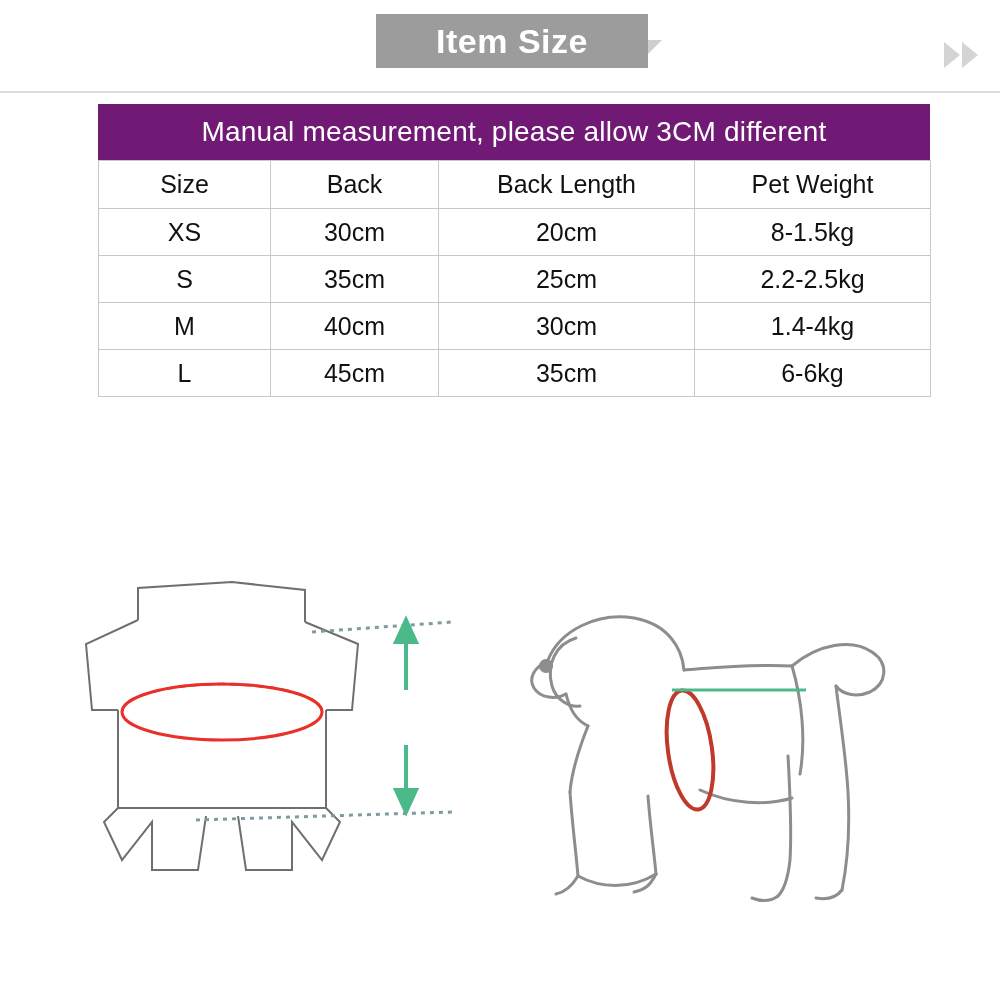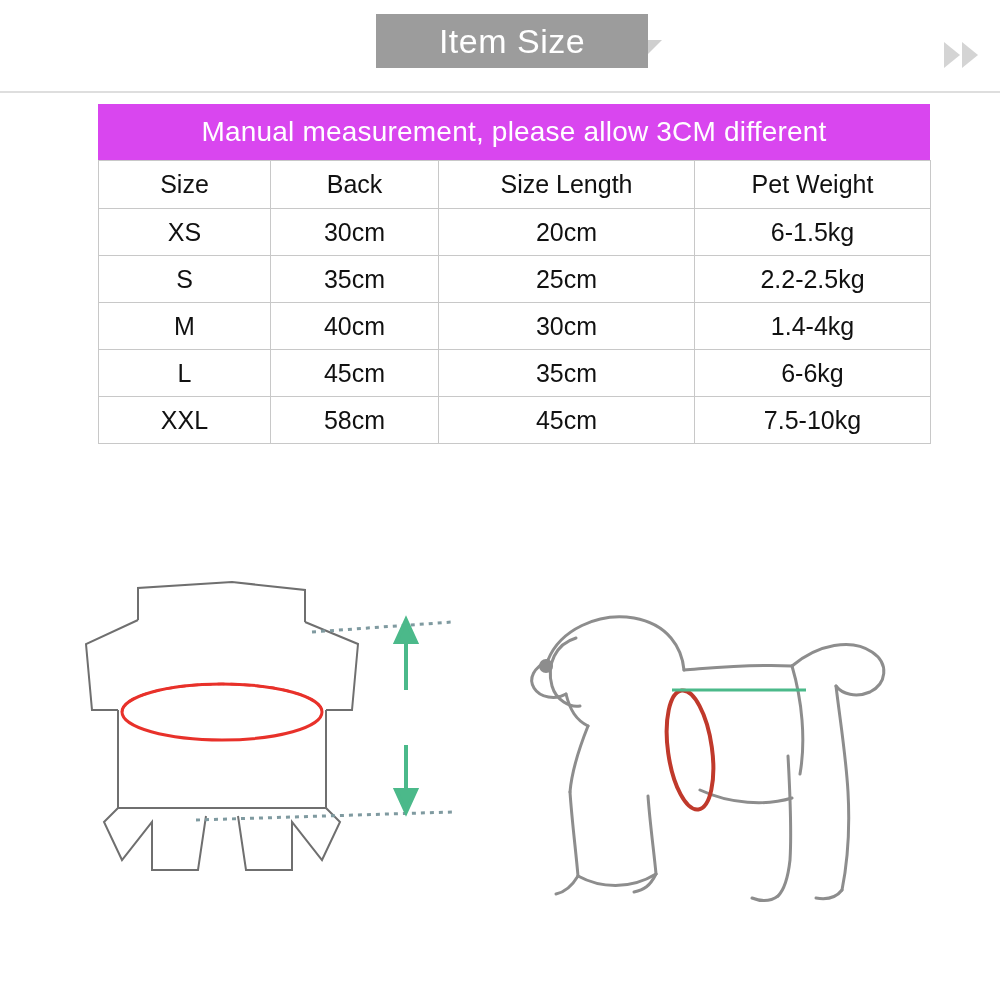--- a/index.html
+++ b/index.html
@@ -15,20 +15,21 @@
     position: relative;
   }
 
   
   .header {
     position: absolute;
     left: 0;
     top: 0;
     width: 1000px;
     height: 92px;
+    font-weight: bold;
   }
   .header-tab {
     position: absolute;
     left: 376px;
     top: 14px;
     width: 272px;
     height: 54px;
     background: #9c9c9c;
     display: flex;
     align-items: center;
@@ -73,21 +74,21 @@
 
   
   .size-table-wrap {
     position: absolute;
     left: 98px;
     top: 104px;
     width: 832px;
   }
   .table-banner {
     height: 56px;
-    background: #d946ef;
+    background: #701a75;
     color: #ffffff;
     font-size: 28px;
     display: flex;
     align-items: center;
     justify-content: center;
     letter-spacing: 0.2px;
   }
   table.size-table {
     border-collapse: collapse;
     width: 832px;
@@ -152,54 +153,48 @@
     <colgroup>
       <col class="c1">
         <col class="c2">
         <col class="c3">
         <col class="c4">
     </colgroup>
     <thead>
       <tr>
         <th>Size</th>
         <th>Back</th>
-        <th>Size Length</th>
+        <th>Back Length</th>
         <th>Pet Weight</th>
       </tr>
     </thead>
     <tbody>
       <tr>
         <td>XS</td>
         <td>30cm</td>
         <td>20cm</td>
-        <td>6-1.5kg</td>
+        <td>8-1.5kg</td>
       </tr>
       <tr>
         <td>S</td>
         <td>35cm</td>
         <td>25cm</td>
         <td>2.2-2.5kg</td>
       </tr>
       <tr>
         <td>M</td>
         <td>40cm</td>
         <td>30cm</td>
         <td>1.4-4kg</td>
       </tr>
       <tr>
         <td>L</td>
         <td>45cm</td>
         <td>35cm</td>
         <td>6-6kg</td>
-      </tr>
-      <tr>
-        <td>XXL</td>
-        <td>58cm</td>
-        <td>45cm</td>
-        <td>7.5-10kg</td>
       </tr>
     </tbody>
   </table>
 </div>
 
 <div class="diagram">
   <svg width="1000" height="440" viewBox="0 0 1000 440">
 
     <g fill="none" stroke="#6f6f6f" stroke-width="2">
 

